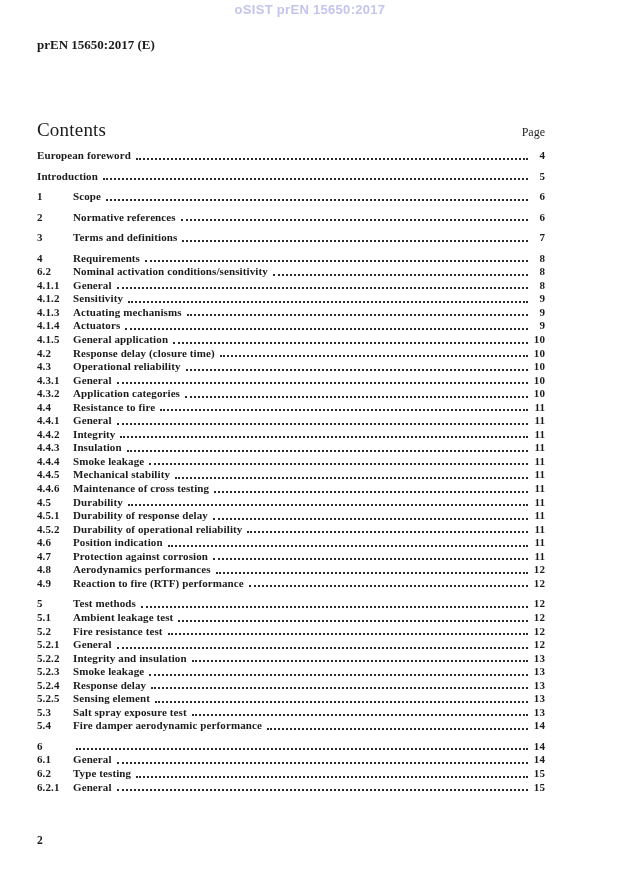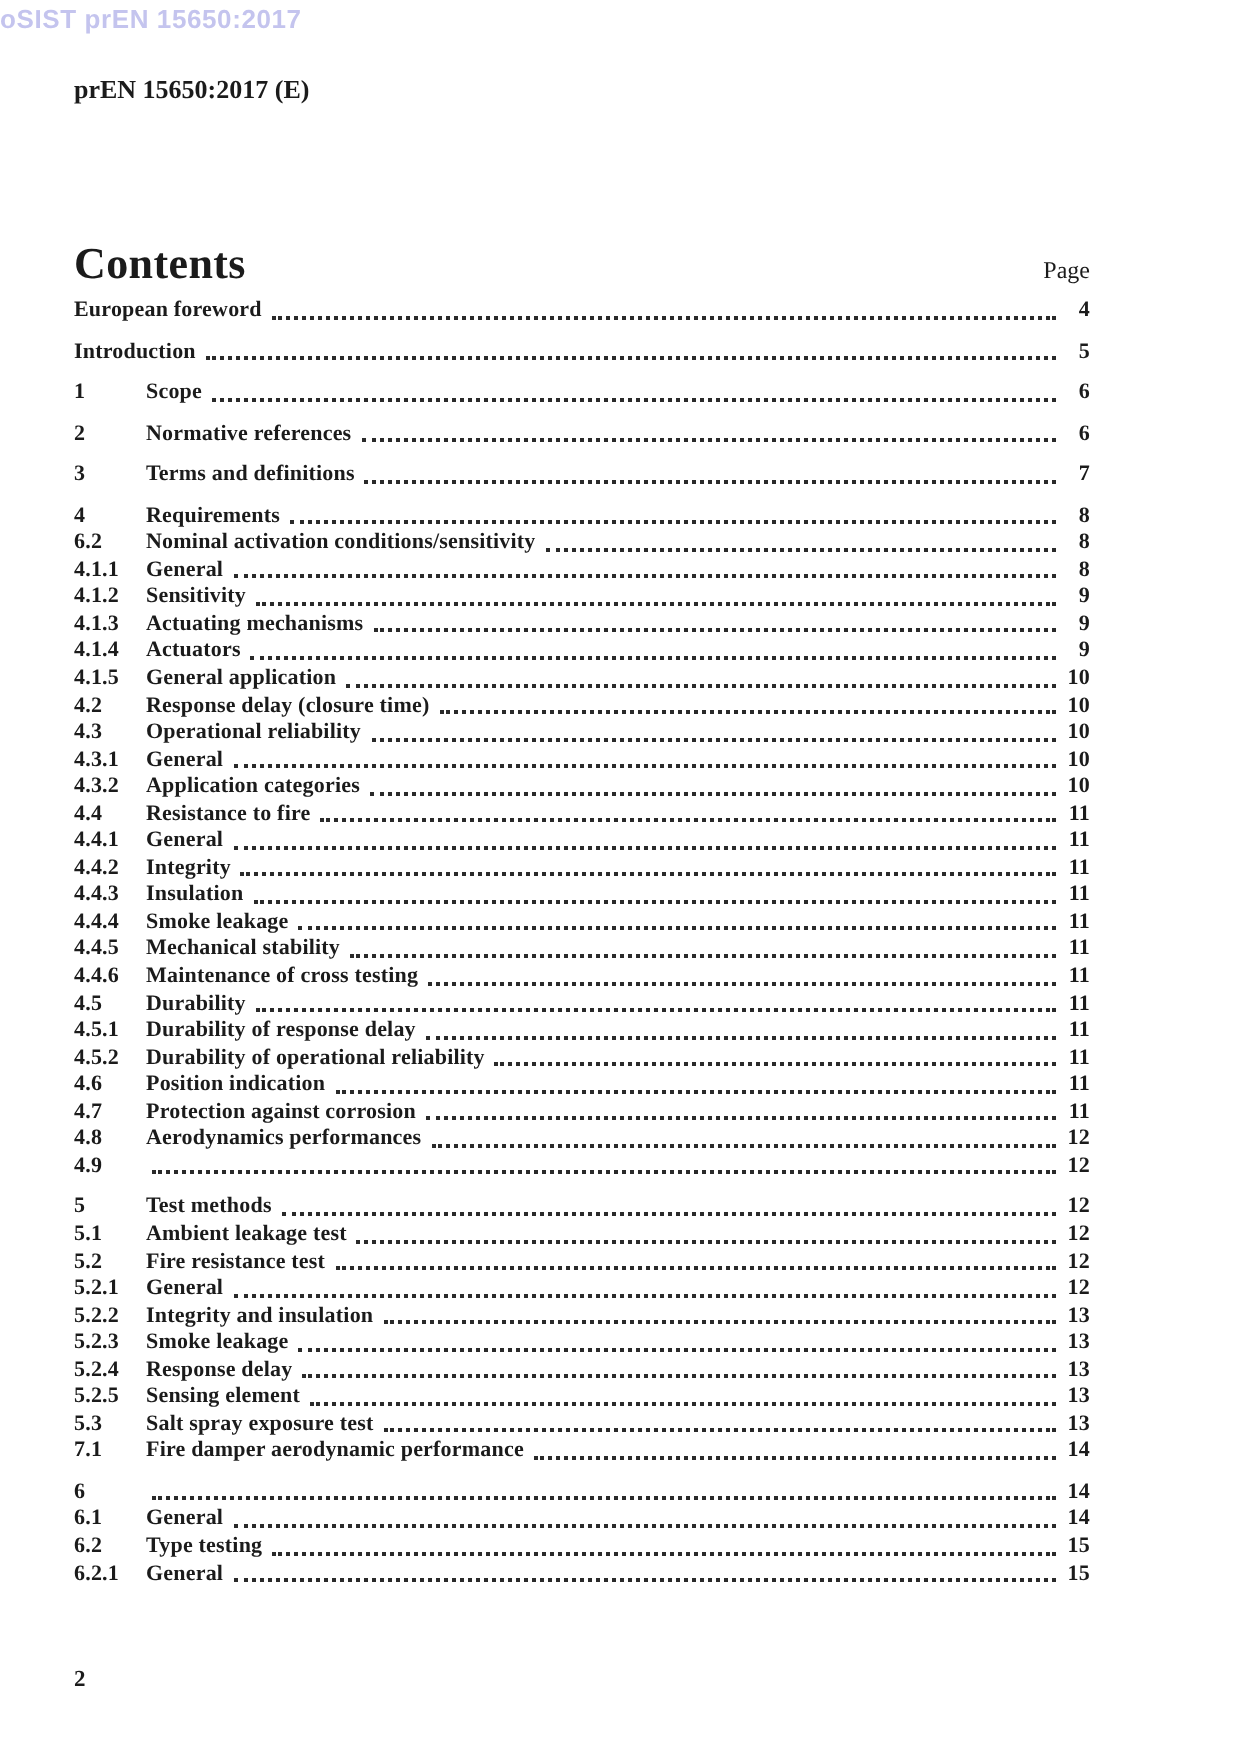--- a/index.html
+++ b/index.html
@@ -9,42 +9,42 @@
     height: 877px;
     margin: 0 auto;
     background: #ffffff;
     font-family: "Liberation Serif", "DejaVu Serif", serif;
     color: #1b1b1b;
     overflow: hidden;
   }
   .watermark {
     position: absolute;
     top: 2px; left: 0; right: 0;
-    text-align: left;
+    text-align: center;
     font-family: "Liberation Sans", "DejaVu Sans", sans-serif;
     font-weight: bold;
     font-size: 13px;
     letter-spacing: 0.3px;
     color: #c4c4ee;
   }
   .doc-ref {
     position: absolute;
     top: 37px; left: 37px;
     font-weight: bold;
     font-size: 13px;
   }
   .contents-row {
     position: absolute;
     top: 119px; left: 37px; right: 75px;
     display: flex;
     align-items: baseline;
   }
   .contents-title {
-    font-weight: bold;
-    font-size: 22px;
+    font-weight: normal;
+    font-size: 19px;
     letter-spacing: 0.2px;
     flex: none;
   }
   .contents-spacer { flex: 1; }
   .page-col-label {
     flex: none;
     font-size: 12px;
   }
   .toc {
     position: absolute;
@@ -271,20 +271,21 @@
       <span class="toc-page">11</span>
     </div>
       <div class="toc-row">
       <span class="toc-num">4.8</span>
       <span class="toc-title">Aerodynamics performances</span>
       <span class="dot-leader"></span>
       <span class="toc-page">12</span>
     </div>
       <div class="toc-row">
       <span class="toc-num">4.9</span>
+      <span class="toc-title">Reaction to fire (RTF) performance</span>
       <span class="dot-leader"></span>
       <span class="toc-page">12</span>
     </div>
       <div class="toc-row top">
       <span class="toc-num">5</span>
       <span class="toc-title">Test methods</span>
       <span class="dot-leader"></span>
       <span class="toc-page">12</span>
     </div>
       <div class="toc-row">
@@ -329,21 +330,21 @@
       <span class="dot-leader"></span>
       <span class="toc-page">13</span>
     </div>
       <div class="toc-row">
       <span class="toc-num">5.3</span>
       <span class="toc-title">Salt spray exposure test</span>
       <span class="dot-leader"></span>
       <span class="toc-page">13</span>
     </div>
       <div class="toc-row">
-      <span class="toc-num">7.1</span>
+      <span class="toc-num">5.4</span>
       <span class="toc-title">Fire damper aerodynamic performance</span>
       <span class="dot-leader"></span>
       <span class="toc-page">14</span>
     </div>
       <div class="toc-row top">
       <span class="toc-num">6</span>
       <span class="dot-leader"></span>
       <span class="toc-page">14</span>
     </div>
       <div class="toc-row">

